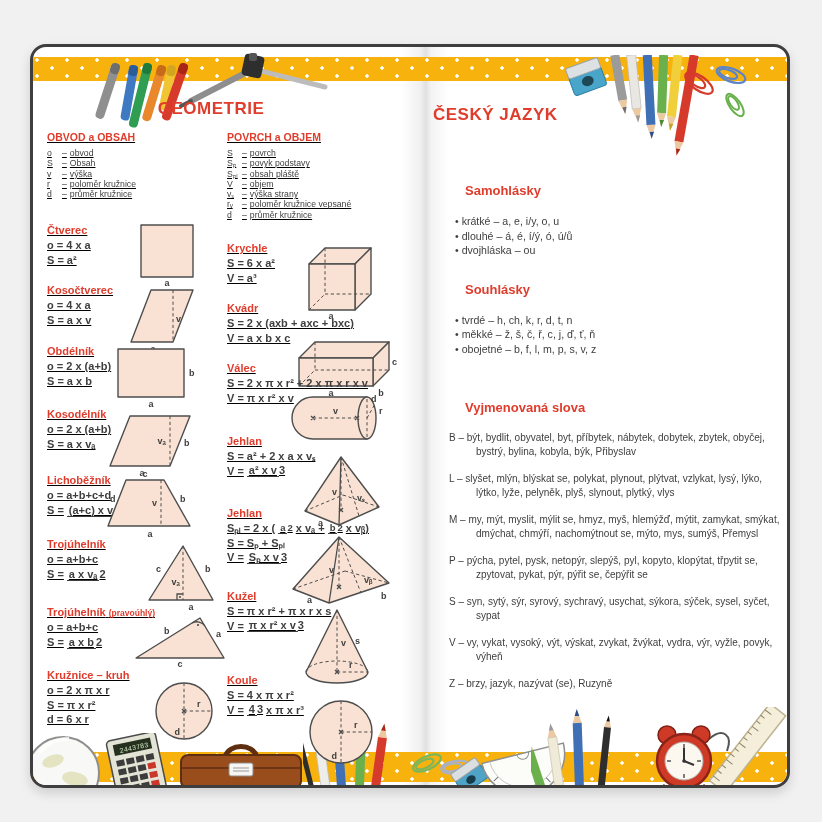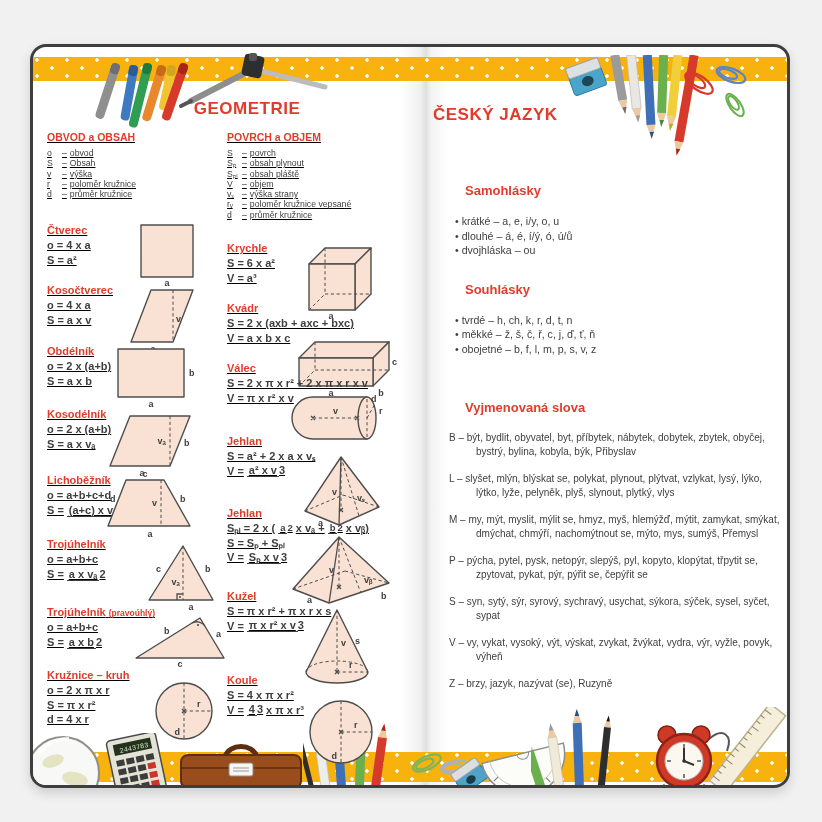--- a/index.html
+++ b/index.html
@@ -10,21 +10,21 @@
         background:linear-gradient(90deg,rgba(0,0,0,0) 0%,rgba(0,0,0,.06) 40%,rgba(0,0,0,.12) 52%,rgba(0,0,0,.05) 62%,rgba(0,0,0,0) 100%);}
   .band{position:absolute;left:0;right:0;height:24px;background:#f7b20e;z-index:1;
         background-image:radial-gradient(circle,#ffffff 1.5px,transparent 1.8px),radial-gradient(circle,#ffffff 1.5px,transparent 1.8px);
         background-size:30px 16px,30px 16px;background-position:4px 3px,19px 11px;}
   .band.top{top:10px;}
   .band.bottom{bottom:3px;height:30px;}
   .deco{position:absolute;z-index:2;}
   .content{position:absolute;inset:0;z-index:3;}
 
   .page-title{color:#e03c2c;font-size:17px;font-weight:bold;letter-spacing:.5px;}
-  #title-left{position:absolute;left:0;top:52px;width:356px;text-align:center;padding-left:36px;}
+  #title-left{position:absolute;left:0;top:52px;width:356px;text-align:center;}
   #title-right{position:absolute;left:400px;top:58px;width:354px;}
 
   .col{position:absolute;top:84px;text-decoration:underline;}
   #col1{left:14px;width:180px;}
   #col2{left:194px;width:178px;}
 
   .legend{margin-bottom:25px;}
   .lg-title{color:#e03c2c;font-weight:bold;font-size:10.5px;margin:0 0 5px;}
   .lg-item{font-size:8.7px;line-height:10.3px;color:#3e3e3e;display:flex;}
   .lg-item .sym{width:15px;}
@@ -433,21 +433,21 @@
           <text class="lb" x="32" y="24">b</text>
           <text class="lb" x="84" y="27">a</text>
           <text class="lb" x="48" y="57" text-anchor="middle">c</text>
         </svg>
       </div>
 
       <div class="sec">
         <h4>Kružnice – kruh</h4>
         <div class="fl">o = 2 x π x r</div>
         <div class="fl">S = π x r²</div>
-        <div class="fl">d = 4 x r</div>
+        <div class="fl">d = 6 x r</div>
         <svg style="left:100px;top:4px" width="74" height="76" viewBox="0 0 74 76">
           <circle cx="37" cy="38" r="28" class="sh"></circle>
           <line x1="37" y1="10" x2="37" y2="66" class="dsh"></line>
           <line x1="37" y1="38" x2="65" y2="38" class="dsh"></line>
           <path d="M35,36 l4,4 M35,40 l4,-4" class="sld" stroke-width="1"></path>
           <text class="lb" x="50" y="34">r</text>
           <text class="lb" x="33" y="62" text-anchor="end">d</text>
         </svg>
       </div>
     </div>
@@ -456,21 +456,21 @@
       <div class="legend" style="margin-bottom:22px">
         <h3 class="lg-title">POVRCH a OBJEM</h3>
         <div class="lg-item">
             <span class="sym">S</span>
             <span class="ldash">–</span>
             <span>povrch</span>
           </div>
         <div class="lg-item">
             <span class="sym">Sₚ</span>
             <span class="ldash">–</span>
-            <span>obsah plynout</span>
+            <span>povyk podstavy</span>
           </div>
         <div class="lg-item">
             <span class="sym">Sₚₗ</span>
             <span class="ldash">–</span>
             <span>obsah pláště</span>
           </div>
         <div class="lg-item">
             <span class="sym">V</span>
             <span class="ldash">–</span>
             <span>objem</span>

